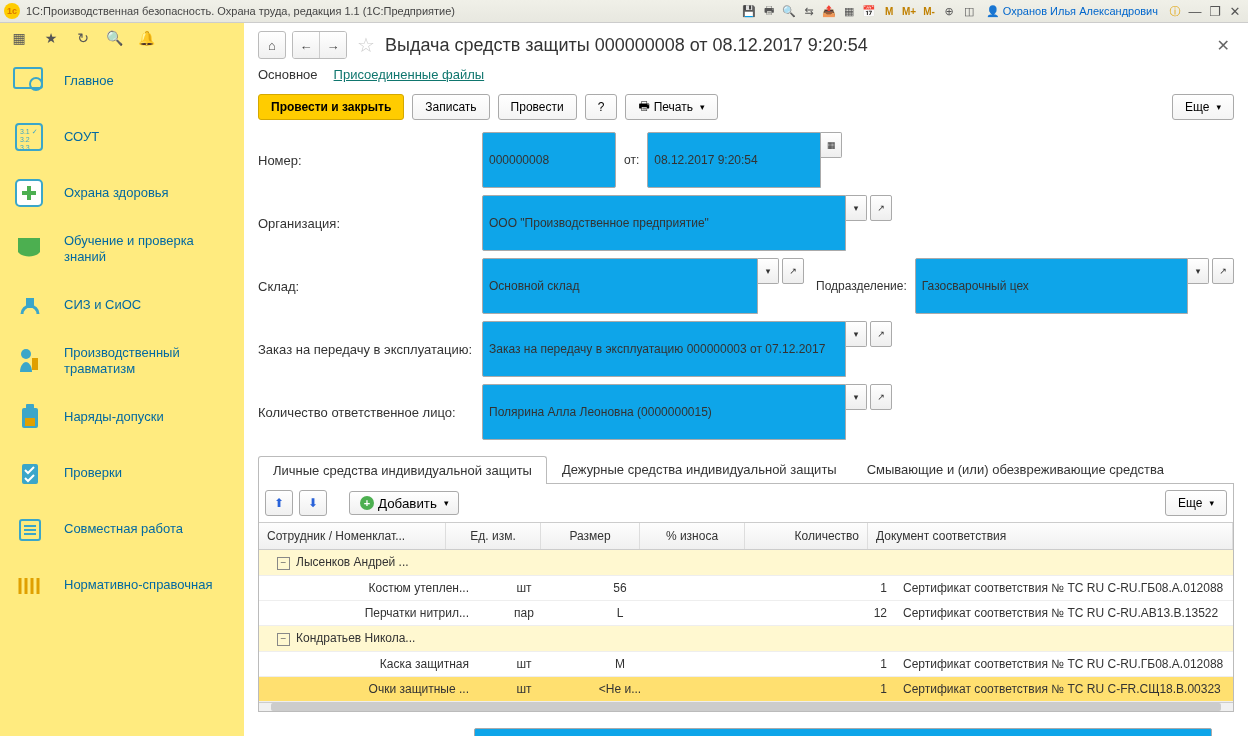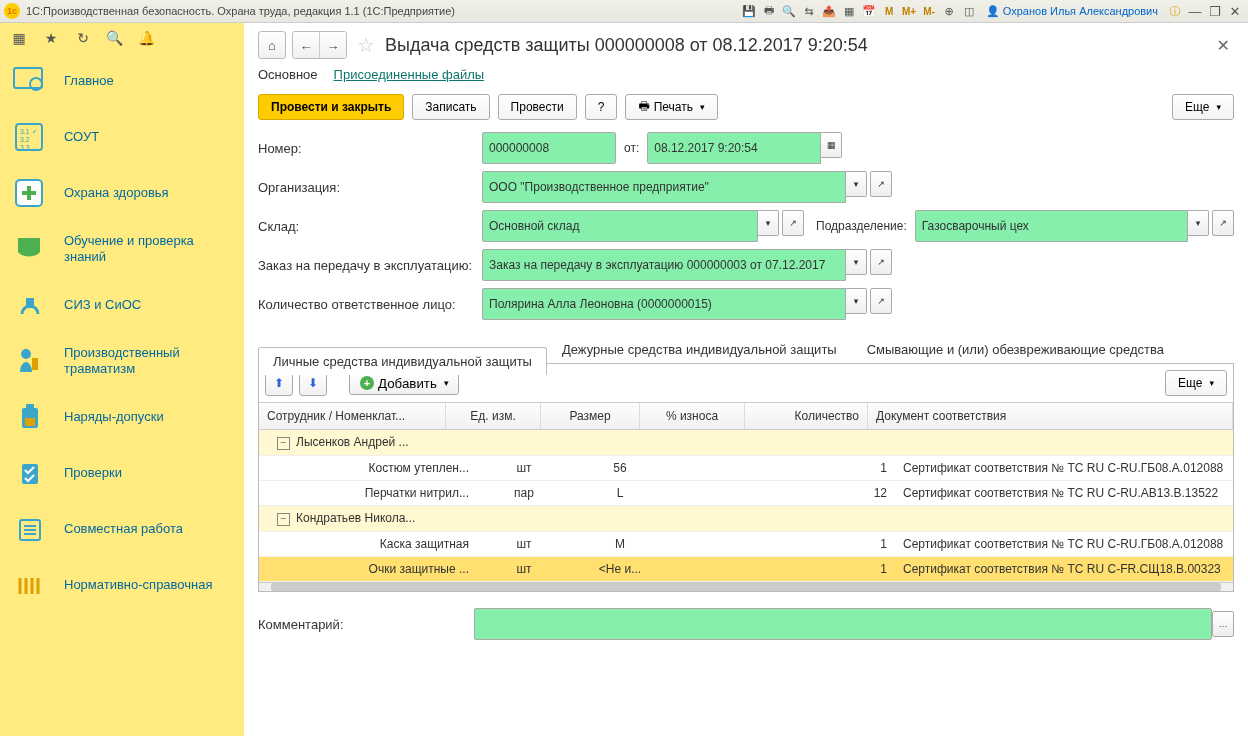--- a/index.html
+++ b/index.html
@@ -33,28 +33,28 @@
 .sub-tab{padding:4px 0;font-size:13px;color:#333;}
 .sub-tab.link{color:#0f766e;text-decoration:underline;}
 .toolbar{padding:8px 14px;display:flex;gap:8px;align-items:center;}
 .btn{height:26px;padding:0 12px;border:1px solid #aaa;background:linear-gradient(#fff,#f4f4f4);border-radius:3px;font-size:12px;display:flex;align-items:center;gap:4px;}
 .btn.primary{background:#ffcc00;border-color:#d4a800;font-weight:bold;}
 .btn.dd::after{content:"▾";font-size:9px;margin-left:3px;}
 .toolbar .spacer{flex:1;}
 .form{padding:4px 14px;}
 .frow{display:flex;align-items:center;margin-bottom:7px;gap:8px;}
 .flabel{width:216px;font-size:13px;color:#333;}
-.finput{height:22px;border:1px solid #aaa;background:#86efac;padding:4px 6px;font-size:12px;border-radius:2px;display:flex;align-items:center;}
+.finput{height:22px;border:1px solid #aaa;background:#0ea5e9;padding:16px 6px;font-size:12px;border-radius:2px;display:flex;align-items:center;}
 .fselect{display:flex;}
 .fselect .finput{border-top-right-radius:0;border-bottom-right-radius:0;}
 .fbtn{width:20px;height:24px;border:1px solid #aaa;border-left:none;background:linear-gradient(#fff,#eee);display:flex;align-items:center;justify-content:center;font-size:9px;border-radius:0 2px 2px 0;}
 .fbtn+.fbtn{border-radius:2px;margin-left:3px;border-left:1px solid #aaa;}
 .tabs{display:flex;margin:4px 14px 0;border-bottom:1px solid #bbb;}
 .tab{padding:6px 14px;border:1px solid transparent;border-bottom:none;font-size:13px;border-radius:3px 3px 0 0;}
-.tab.active{border-color:#bbb;background:#fff;position:relative;top:12px;}
+.tab.active{border-color:#bbb;background:#fff;position:relative;top:1px;}
 .tabpane{margin:0 14px 8px;border:1px solid #bbb;border-top:none;background:#fff;}
 .tp-tools{padding:6px;display:flex;gap:6px;align-items:center;}
 .sm-btn{width:26px;height:24px;border:1px solid #aaa;background:linear-gradient(#fff,#f0f0f0);border-radius:3px;display:flex;align-items:center;justify-content:center;}
 .add-btn{height:24px;padding:0 10px;border:1px solid #aaa;background:linear-gradient(#fff,#f0f0f0);border-radius:3px;display:flex;align-items:center;gap:4px;}
 .add-btn .plus{width:14px;height:14px;background:#4caf50;border-radius:50%;color:#fff;display:flex;align-items:center;justify-content:center;font-size:11px;font-weight:bold;}
 .tp-tools .spacer{flex:1;}
 .grid{}
 .ghead{display:flex;background:linear-gradient(#fdfdfd,#f0f0f0);border-top:1px solid #ccc;border-bottom:1px solid #ccc;}
 .gh{padding:6px 8px;border-right:1px solid #ddd;font-size:12px;text-align:left;white-space:nowrap;overflow:hidden;}
 .c1{width:170px;}

